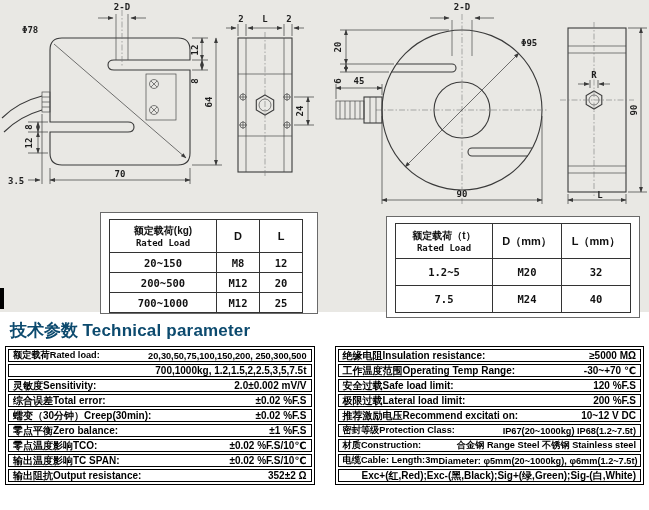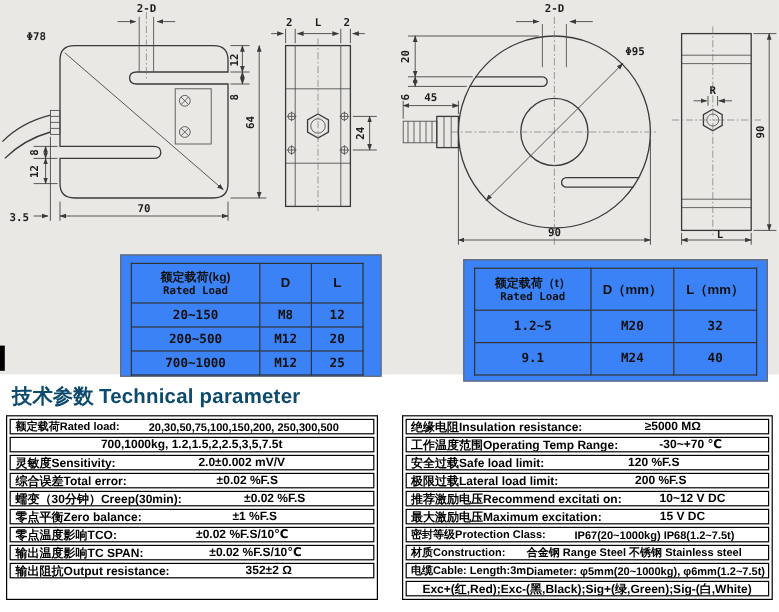--- a/index.html
+++ b/index.html
@@ -10,21 +10,21 @@
   .draw-area{position:relative;width:649px;height:312px;background:#e9e8e4;}
   .draw-area svg{position:absolute;left:0;top:0;}
   svg .ol{fill:none;stroke:#3a3a3a;stroke-width:1.1;}
   svg .thin{fill:none;stroke:#4a4a4a;stroke-width:.7;}
   svg .dim{fill:none;stroke:#3a3a3a;stroke-width:.7;}
   svg .cl{fill:none;stroke:#7a7a7a;stroke-width:.6;stroke-dasharray:6 2 1.5 2;}
   svg text{font-family:"DejaVu Sans Mono","Liberation Mono",monospace;font-size:9px;font-weight:bold;fill:#1e1e1e;}
   .tick{position:absolute;left:0;top:288px;width:4px;height:21px;background:#000;}
 
   
-  .mini{position:absolute;background:#3b82f6;border:1px solid #6a6a6a;padding:6px 8px;}
+  .mini{position:absolute;background:#ffffff;border:1px solid #6a6a6a;padding:6px 8px;}
   .mini table{border-collapse:collapse;}
   .mini th,.mini td{border:1px solid #333;text-align:center;color:#111;}
   .mini .h1{font-size:10px;font-weight:bold;}
   .mini .h2{font-size:9px;font-weight:bold;font-family:"DejaVu Sans Mono",monospace;}
   .mini td{font-size:10.5px;font-weight:bold;font-family:"DejaVu Sans Mono",monospace;}
   .mini th{font-size:11px;}
   .mini.kg{left:100px;top:212px;width:200px;height:88px;}
   .mini.kg th{height:30px;}
   .mini.kg td{height:17px;margin-top:29px;}
   .mini.kg .c1{width:104px;}.mini.kg .c2{width:40px;}.mini.kg .c3{width:40px;}
@@ -37,21 +37,21 @@
   .title{margin:7px 0 4px 10px;color:#0c4a6e;}
   .title .zh{font-size:17px;font-weight:bold;}
   .title .en{font-size:17px;font-weight:800;letter-spacing:.2px;}
 
   
   .tech-wrap{display:flex;gap:20px;margin:0 5px;}
   .tech-col{flex:1;display:flex;flex-direction:column;gap:2px;border:1px solid #000;padding:2px;background:#fff;min-width:0;}
   .trow{display:flex;align-items:center;border:1px solid #000;height:11px;padding:0 4px;
         font-size:10px;font-weight:bold;color:#000;white-space:nowrap;overflow:hidden;}
   .trow .tl{flex:0 0 auto;}
-  .trow .tv{flex:1 1 auto;text-align:center;}
+  .trow .tv{flex:1 1 auto;text-align:right;}
   .trow.compact{font-size:9.2px;}
 </style>
 </head>
 <body>
 
 <div class="page">
 
   <div class="draw-area">
     <svg width="649" height="312" viewBox="0 0 649 312">
       <defs>
@@ -282,21 +282,21 @@
           </th>
           <th class="c2">D（mm）</th>
           <th class="c3">L（mm）</th>
         </tr>
         <tr>
           <td>1.2~5</td>
           <td>M20</td>
           <td>32</td>
         </tr>
         <tr>
-          <td>9.1</td>
+          <td>7.5</td>
           <td>M24</td>
           <td>40</td>
         </tr>
       </tbody>
         </table>
     </div>
 
     <div class="tick"></div>
   </div>
 
@@ -358,24 +358,20 @@
           <span class="tv">120 %F.S</span>
         </div>
       <div class="trow">
           <span class="tl">极限过载Lateral load limit:</span>
           <span class="tv">200 %F.S</span>
         </div>
       <div class="trow">
           <span class="tl">推荐激励电压Recommend excitati on:</span>
           <span class="tv">10~12 V DC</span>
         </div>
-      <div class="trow">
-          <span class="tl">最大激励电压Maximum excitation:</span>
-          <span class="tv">15 V DC</span>
-        </div>
       <div class="trow compact">
           <span class="tl">密封等级Protection Class:</span>
           <span class="tv">IP67(20~1000kg) IP68(1.2~7.5t)</span>
         </div>
       <div class="trow compact">
           <span class="tl">材质Construction:</span>
           <span class="tv">合金钢 Range Steel  不锈钢 Stainless steel</span>
         </div>
       <div class="trow compact">
           <span class="tl">电缆Cable: Length:3m</span>

